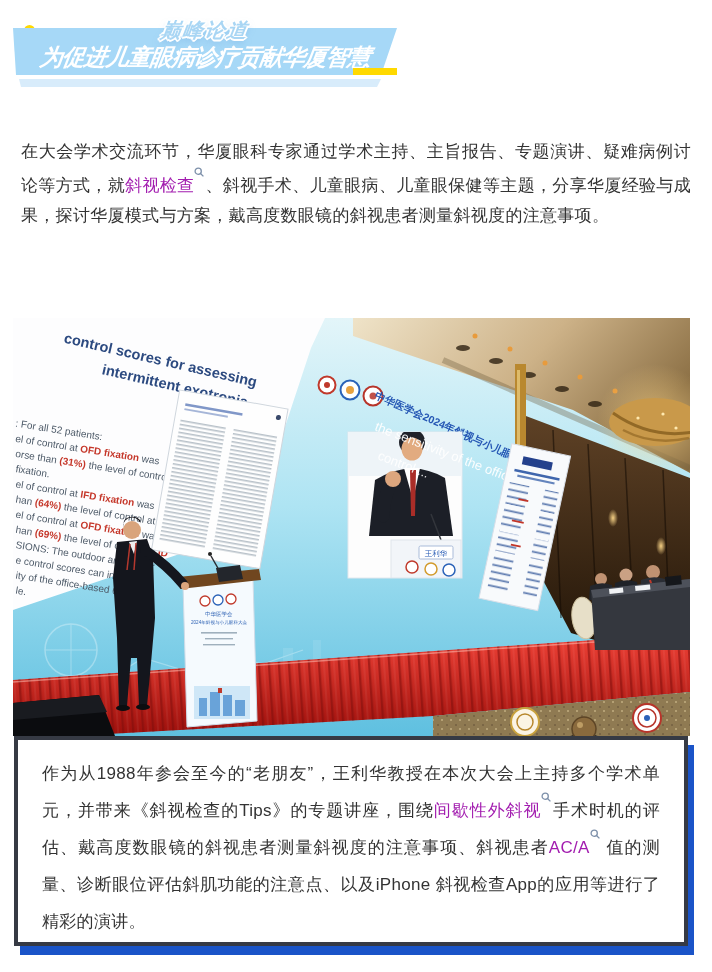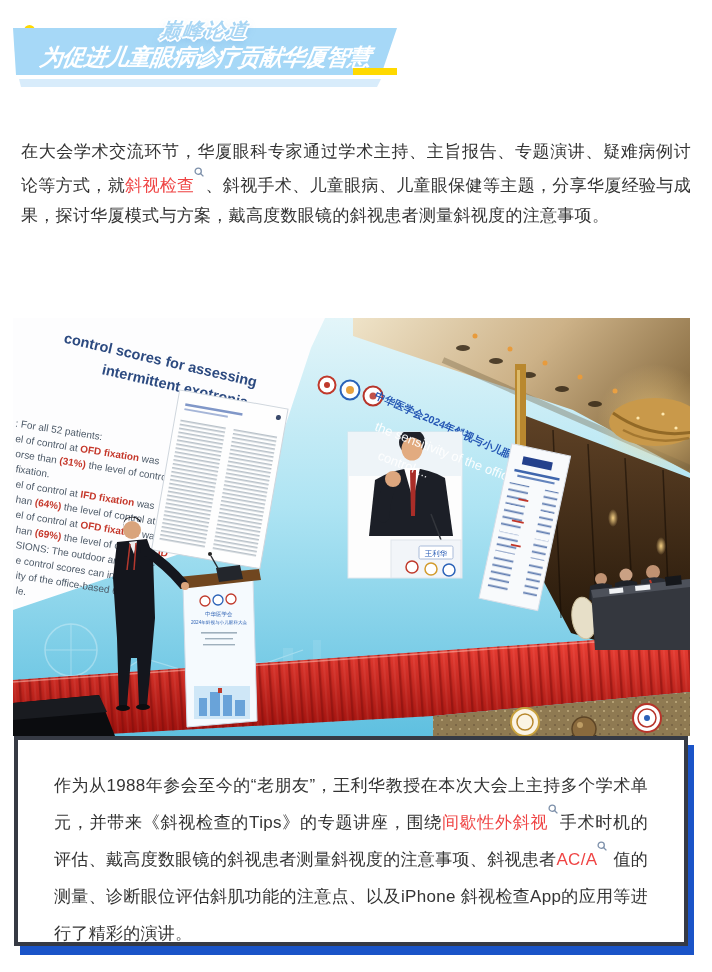--- a/index.html
+++ b/index.html
@@ -17,29 +17,29 @@
   .eyebrow{position:absolute;left:13px;top:17px;width:384px;text-align:center;z-index:3;
     font-size:20px;font-weight:bold;font-style:italic;letter-spacing:2px;color:#a9d6f4;
     transform:skewX(-8deg);
     text-shadow:-2px 0 #fff,2px 0 #fff,0 -2px #fff,0 2px #fff,-1px -1px #fff,1px 1px #fff,-1px 1px #fff,1px -1px #fff,0 4px 6px rgba(120,175,225,.55);}
   .main-title{position:absolute;left:13px;top:42px;width:384px;text-align:center;z-index:2;
     font-size:23px;font-weight:bold;font-style:italic;letter-spacing:-1px;color:#ffffff;transform:skewX(-8deg);}
   .underline{position:absolute;left:353px;top:68px;width:44px;height:7px;background:#ffd900;z-index:4;}
   
   .intro{position:absolute;left:21px;top:137px;width:670px;margin:0;
     font-size:17px;line-height:30px;color:#333;text-align:justify;letter-spacing:.3px;}
-  .kw{color:#ef4444;}
+  .kw{color:#a21caf;}
   .mag{display:inline-block;line-height:0;}
   .mag svg{vertical-align:6px;}
   
   .photo{position:absolute;left:13px;top:318px;width:677px;height:418px;overflow:hidden;background:#9fd8ec;}
   
   .card{position:absolute;left:14px;top:736px;width:626px;height:185px;background:#ffffff;
     border:4px solid #363a44;box-shadow:6px 9px 0 #1a54c8;padding:11px 20px 6px 20px;z-index:5;}
-  .card p{margin:16px;font-size:17px;line-height:37px;color:#333;text-align:justify;letter-spacing:.3px;}
+  .card p{margin:4px;font-size:17px;line-height:37px;color:#333;text-align:justify;letter-spacing:.3px;}
   svg text{font-family:"Liberation Sans","DejaVu Sans",sans-serif;}
 </style>
 </head>
 <body>
 
 <div class="hdr">
   <span class="dot"></span>
   <div class="banner"></div>
   <div class="banner-echo"></div>
   <div class="eyebrow">巅峰论道</div>

